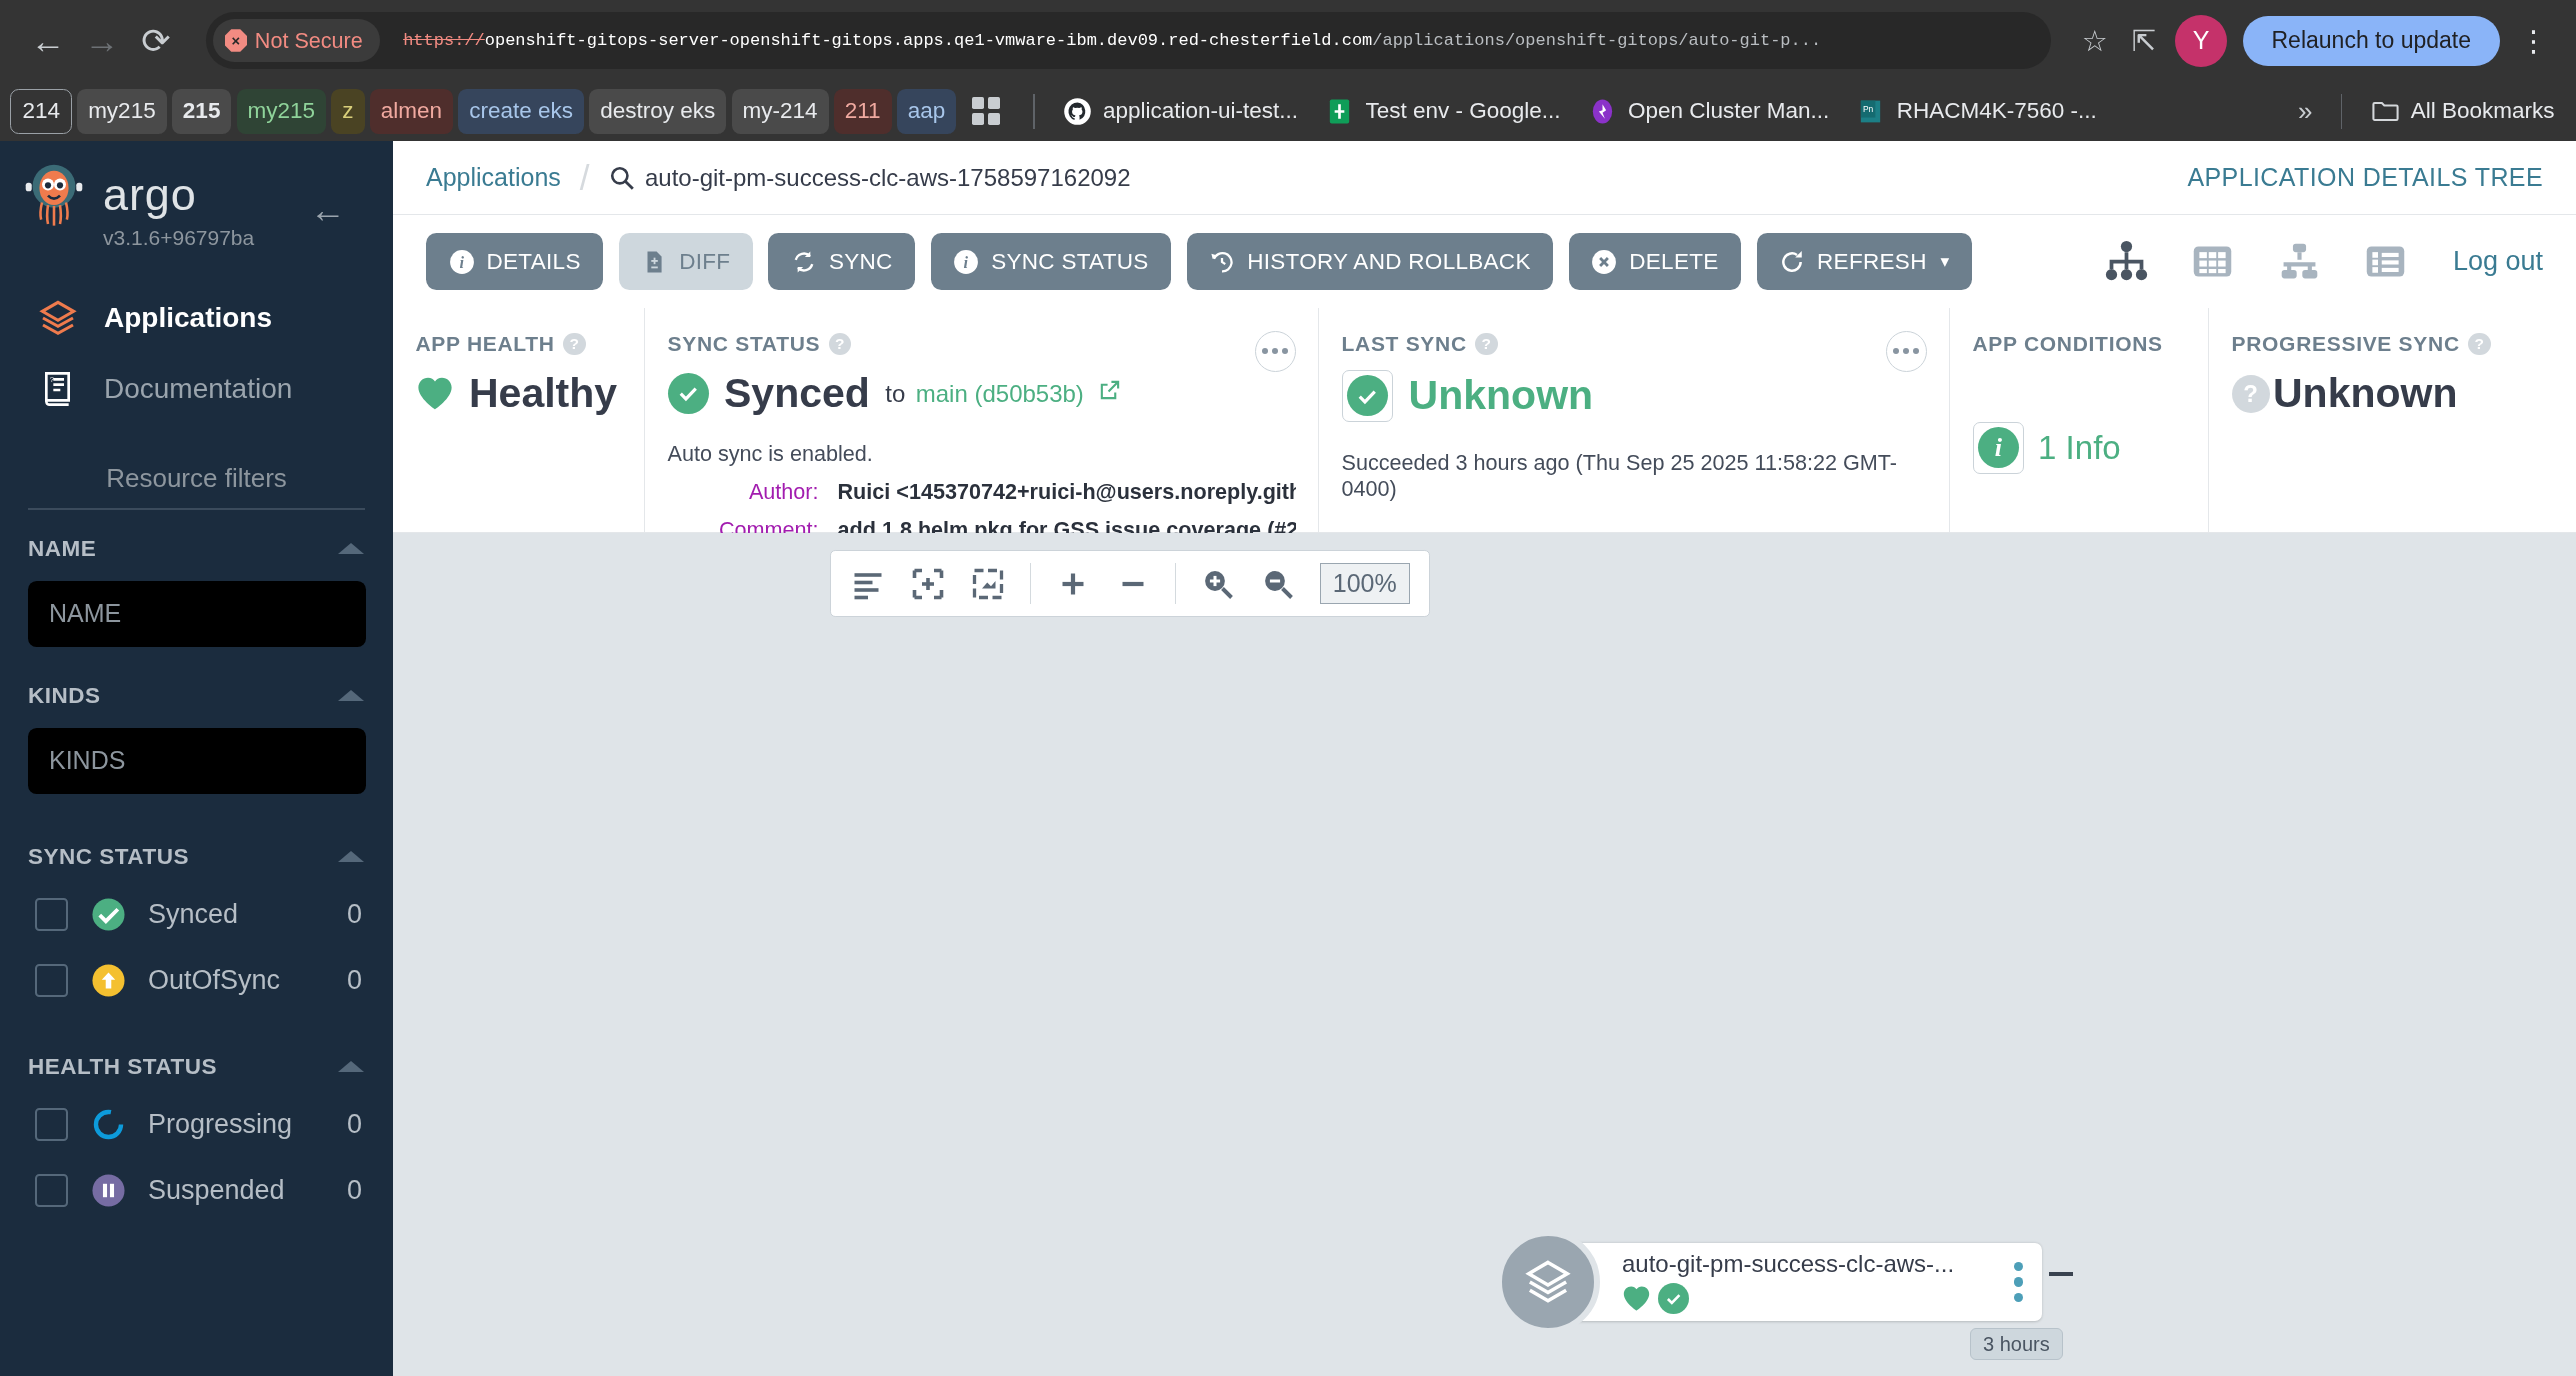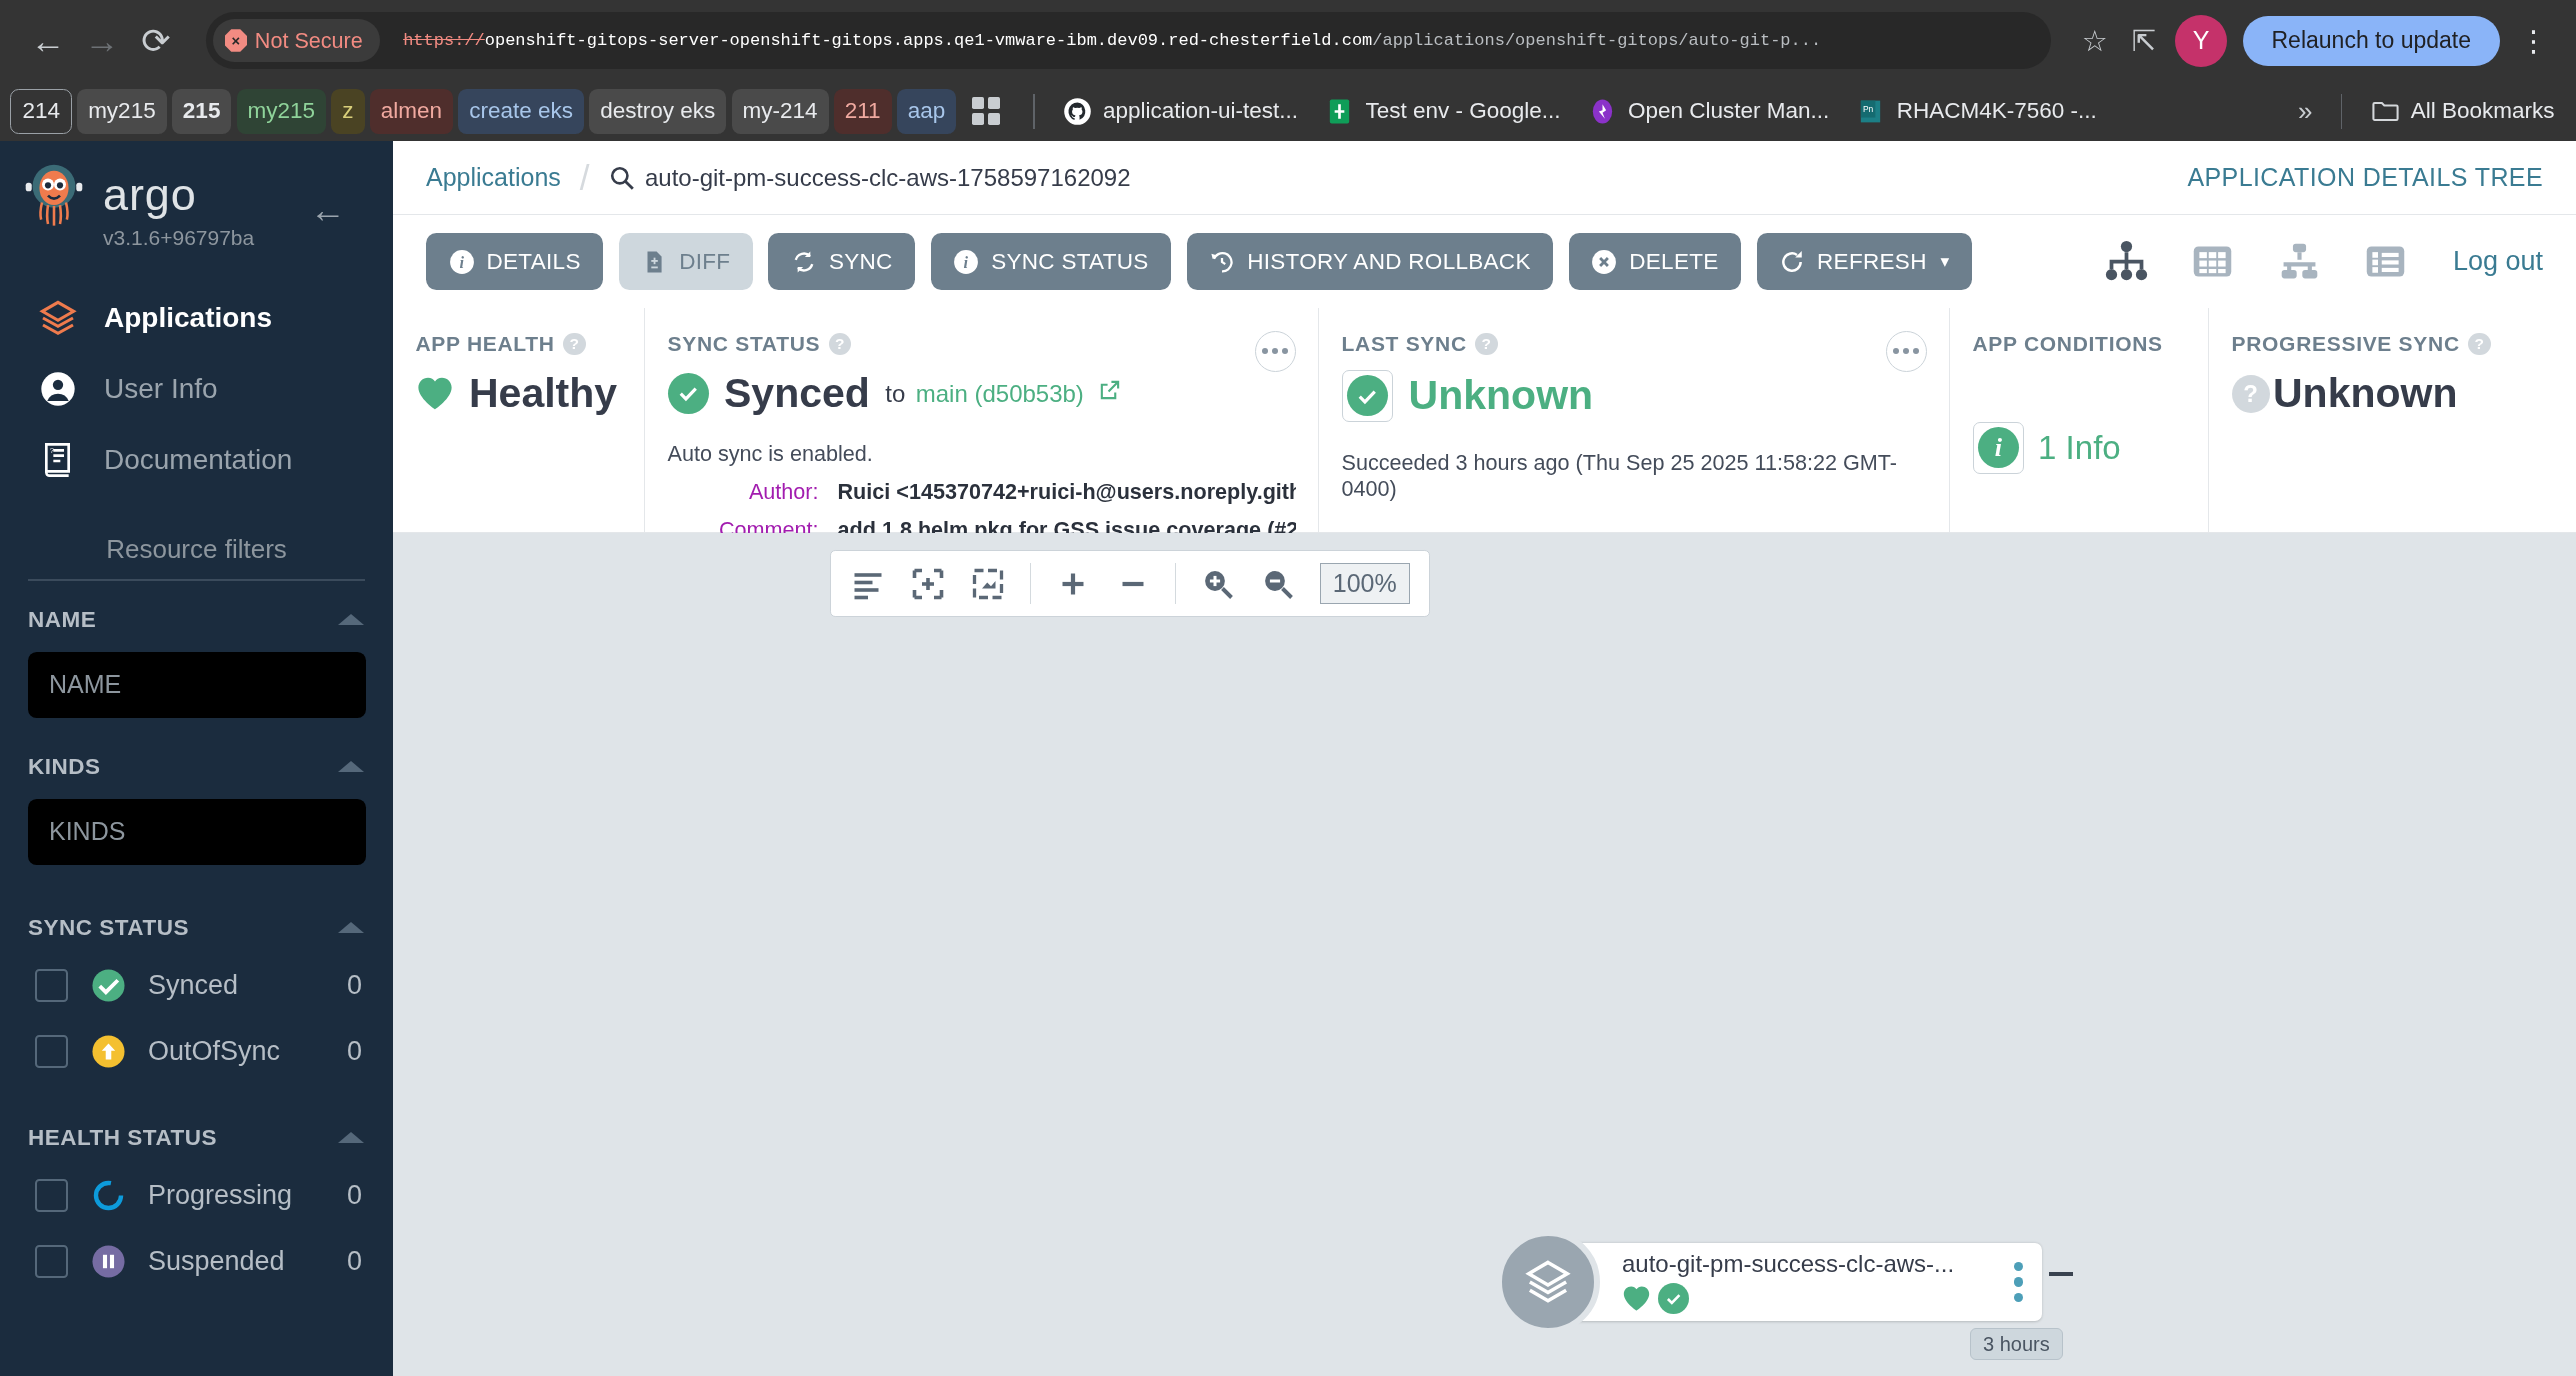--- a/index.html
+++ b/index.html
@@ -352,28 +352,20 @@
     <div id="nav-list" style="margin-top:33px">
         <div class="nav-item active">
           <svg class="nav-ico" viewBox="0 0 24 24">
             <g fill="none" stroke="#ef7b4d" stroke-width="1.8">
               <path d="M12 2.6 21.4 8 12 13.4 2.6 8z"></path>
               <path d="M3 12 12 17 21 12"></path>
               <path d="M3 16.2 12 21.2 21 16.2"></path>
             </g>
           </svg>
           <span>Applications</span>
-        </div>
-        <div class="nav-item">
-          <svg class="nav-ico" viewBox="0 0 24 24">
-            <circle cx="12" cy="12" r="10" fill="#fff"></circle>
-            <circle cx="12" cy="9.5" r="3.1" fill="#1b2c3e"></circle>
-            <path d="M5.6 19.2a6.9 6.9 0 0112.8 0z" fill="#1b2c3e"></path>
-          </svg>
-          <span>User Info</span>
         </div>
         <div class="nav-item">
           <svg class="nav-ico" viewBox="0 0 24 24" style="font-size:32px">
             <g fill="none" stroke="#fff" stroke-width="1.6">
               <path d="M5 2.6h13.4v16.2H5z"></path>
               <path d="M5 18.8c0 1.4 0 2.6 1.6 2.6h11.8"></path>
               <path d="M9.2 6.2h6.4M9.2 9.4h6.4M9.2 12.6h4.2"></path>
             </g>
             <text x="7" y="8" font-size="4.6" fill="#fff" font-family="Liberation Sans">?</text>
           </svg>

